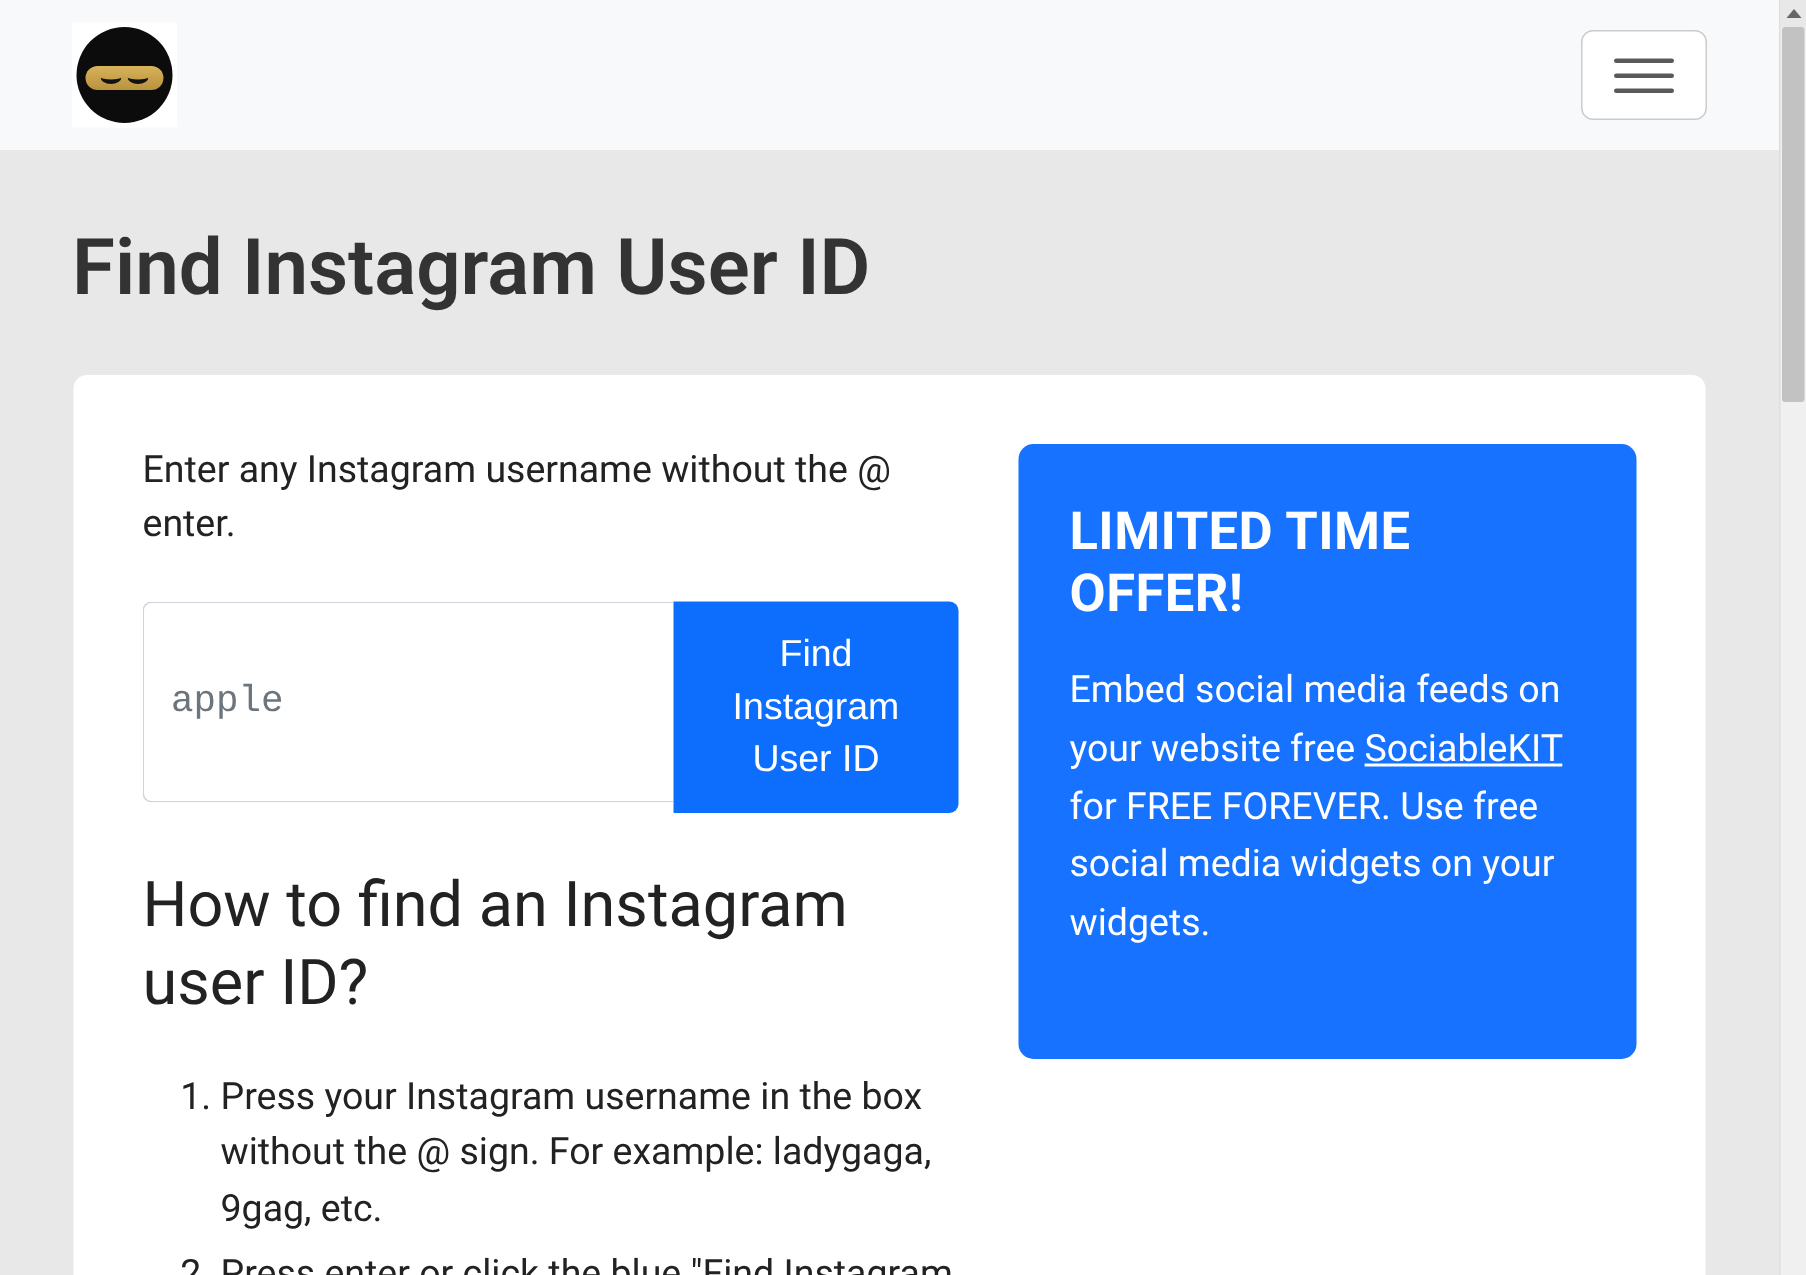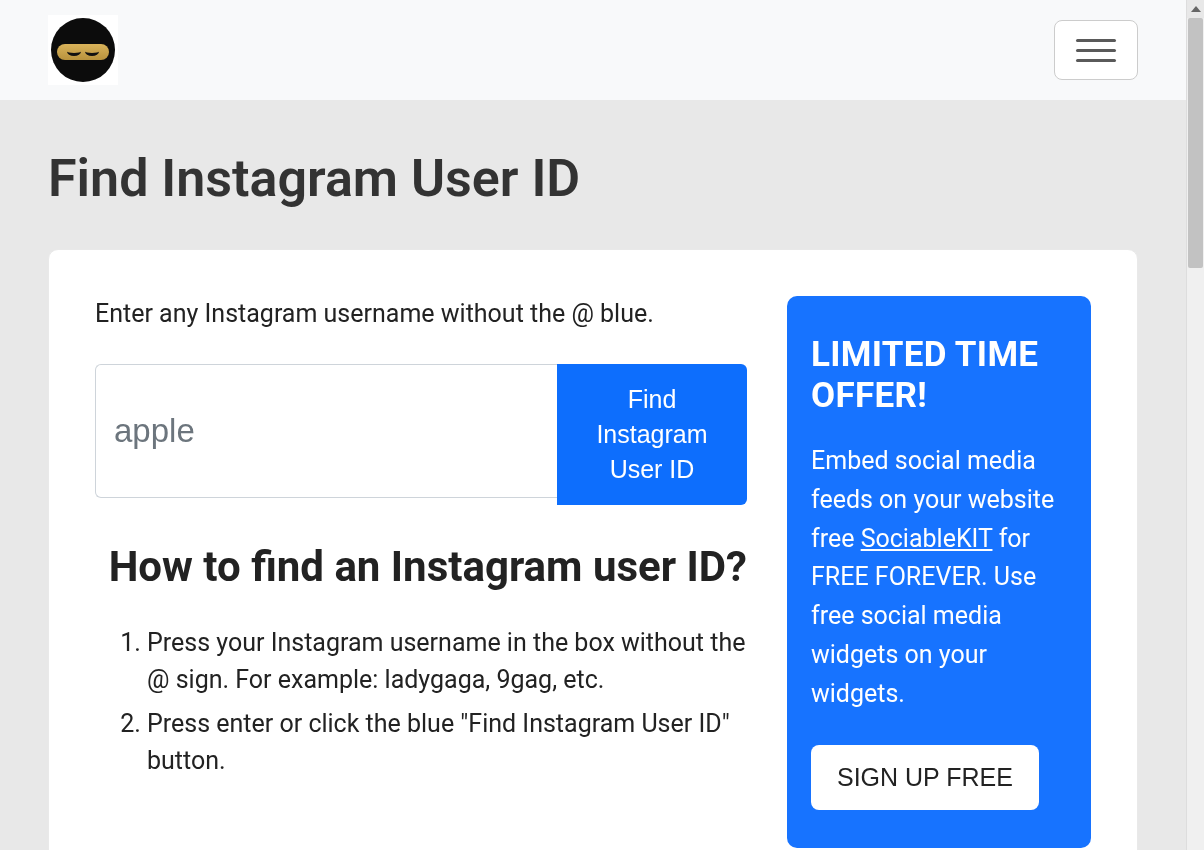--- a/index.html
+++ b/index.html
@@ -118,57 +118,57 @@
     color:#222;
     margin-bottom:32px;
   }
   .input-row { display:flex; margin-bottom:36px; }
   .username-input {
     flex:1;
     border:1px solid #ced4da;
     border-right:none;
     border-radius:6px 0 0 6px;
     padding:20px 18px;
-    font-size:33px;
+    font-size:25px;
     color:#6c757d;
     outline:none;
     height:134px;
+    font-family:Liberation Mono, monospace;
   }
   .username-input::placeholder{color:#6c757d;}
   .find-btn{
     width:190px;
     background:#0d6efd;
     color:#fff;
     border:none;
     border-radius:0 6px 6px 0;
     font-size:25px;
     line-height:1.4;
     padding:18px 20px;
     cursor:pointer;
     text-align:center;
   }
   h2.howto{
     font-size:42px;
-    font-weight:700;
+    font-weight:400;
     color:#222;
     line-height:1.25;
     margin-bottom:30px;
-    text-align:right;
   }
   ol.steps{
     padding-left:52px;
     font-size:25px;
     line-height:1.5;
     color:#222;
   }
   ol.steps li{ margin-bottom:6px; }
   .offer{
     background:#1773ff;
     border-radius:10px;
-    padding:38px 24px;
+    padding:38px 34px;
     color:#fff;
   }
   .offer-title{
     font-size:35px;
     font-weight:700;
     margin-bottom:26px;
     letter-spacing:0.3px;
   }
   .offer-body{
     font-size:25px;
@@ -208,41 +208,40 @@
         <span></span>
         <span></span>
       </button>
     </nav>
 
     <div class="page">
       <h1 class="page-title">Find Instagram User ID</h1>
 
       <div class="card">
         <div class="left-col">
-          <p class="instruction">Enter any Instagram username without the @ blue.</p>
+          <p class="instruction">Enter any Instagram username without the @ enter.</p>
 
           <div class="input-row">
             <input class="username-input" type="text" placeholder="apple" style="">
             <button class="find-btn">Find Instagram User ID</button>
           </div>
 
           <h2 class="howto">How to find an Instagram user ID?</h2>
           <ol class="steps">
             <li>Press your Instagram username in the box without the @ sign. For example: ladygaga, 9gag, etc.</li>
             <li>Press enter or click the blue "Find Instagram User ID" button.</li>
           </ol>
         </div>
 
         <div class="right-col">
           <div class="offer">
             <div class="offer-title">LIMITED TIME OFFER!</div>
             <p class="offer-body">
               <span>Embed social media feeds on your website free </span><a href="#">SociableKIT</a><span> for FREE FOREVER. Use free social media widgets on your widgets.</span>
             </p>
-            <button class="signup-btn">SIGN UP FREE</button>
           </div>
         </div>
       </div>
     </div>
   </div>
 
   <div class="scrollbar">
     <div class="scroll-up"></div>
     <div class="scroll-thumb"></div>
   </div>

